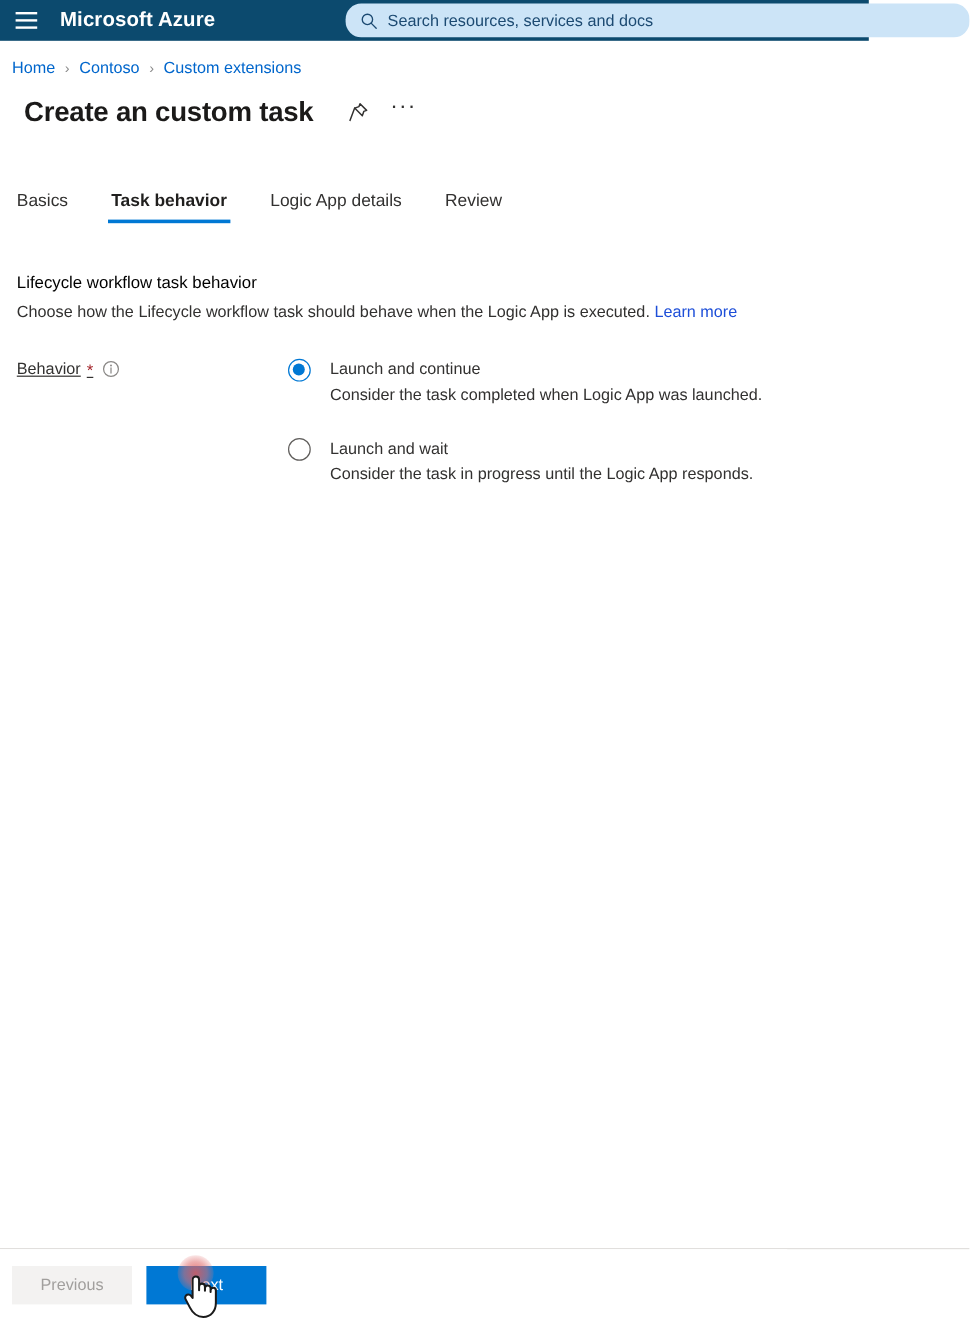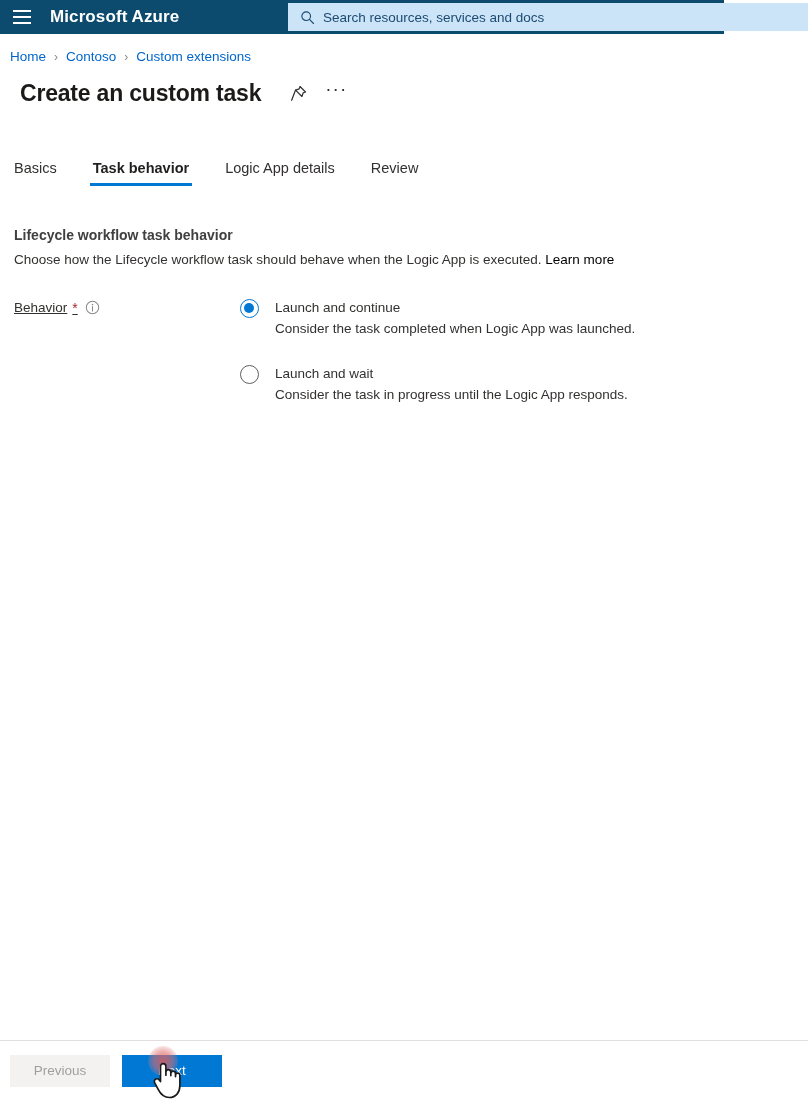--- a/index.html
+++ b/index.html
@@ -62,20 +62,21 @@
     position: absolute;
     left: 288px;
     top: 3px;
     width: 520px;
     height: 28px;
     background: #cce4f7;
     display: flex;
     align-items: center;
     padding-left: 12px;
     cursor: text;
+    border-radius: 13px;
   }
   .search-icon {
     width: 15px;
     height: 15px;
     flex: 0 0 auto;
     margin-right: 8px;
     color: #0b3d66;
   }
   .search-placeholder {
     font-size: 13.5px;
@@ -171,33 +172,33 @@
     background: #0078d4;
   }
   .tab.active:first-child::after { left: 2px; }
 
   
   .section-heading {
     position: absolute;
     top: 227px;
     left: 14px;
     font-size: 14px;
-    font-weight: 700;
-    color: #404040;
+    font-weight: 400;
+    color: #000000;
   }
   .section-desc {
     position: absolute;
     top: 252px;
     left: 14px;
     font-size: 13.5px;
     color: #323130;
     white-space: nowrap;
   }
   .link {
-    color: #000000;
+    color: #1d4ed8;
     cursor: pointer;
     text-decoration: none;
   }
 
   
   .field-label {
     position: absolute;
     top: 300px;
     left: 14px;
     display: flex;

